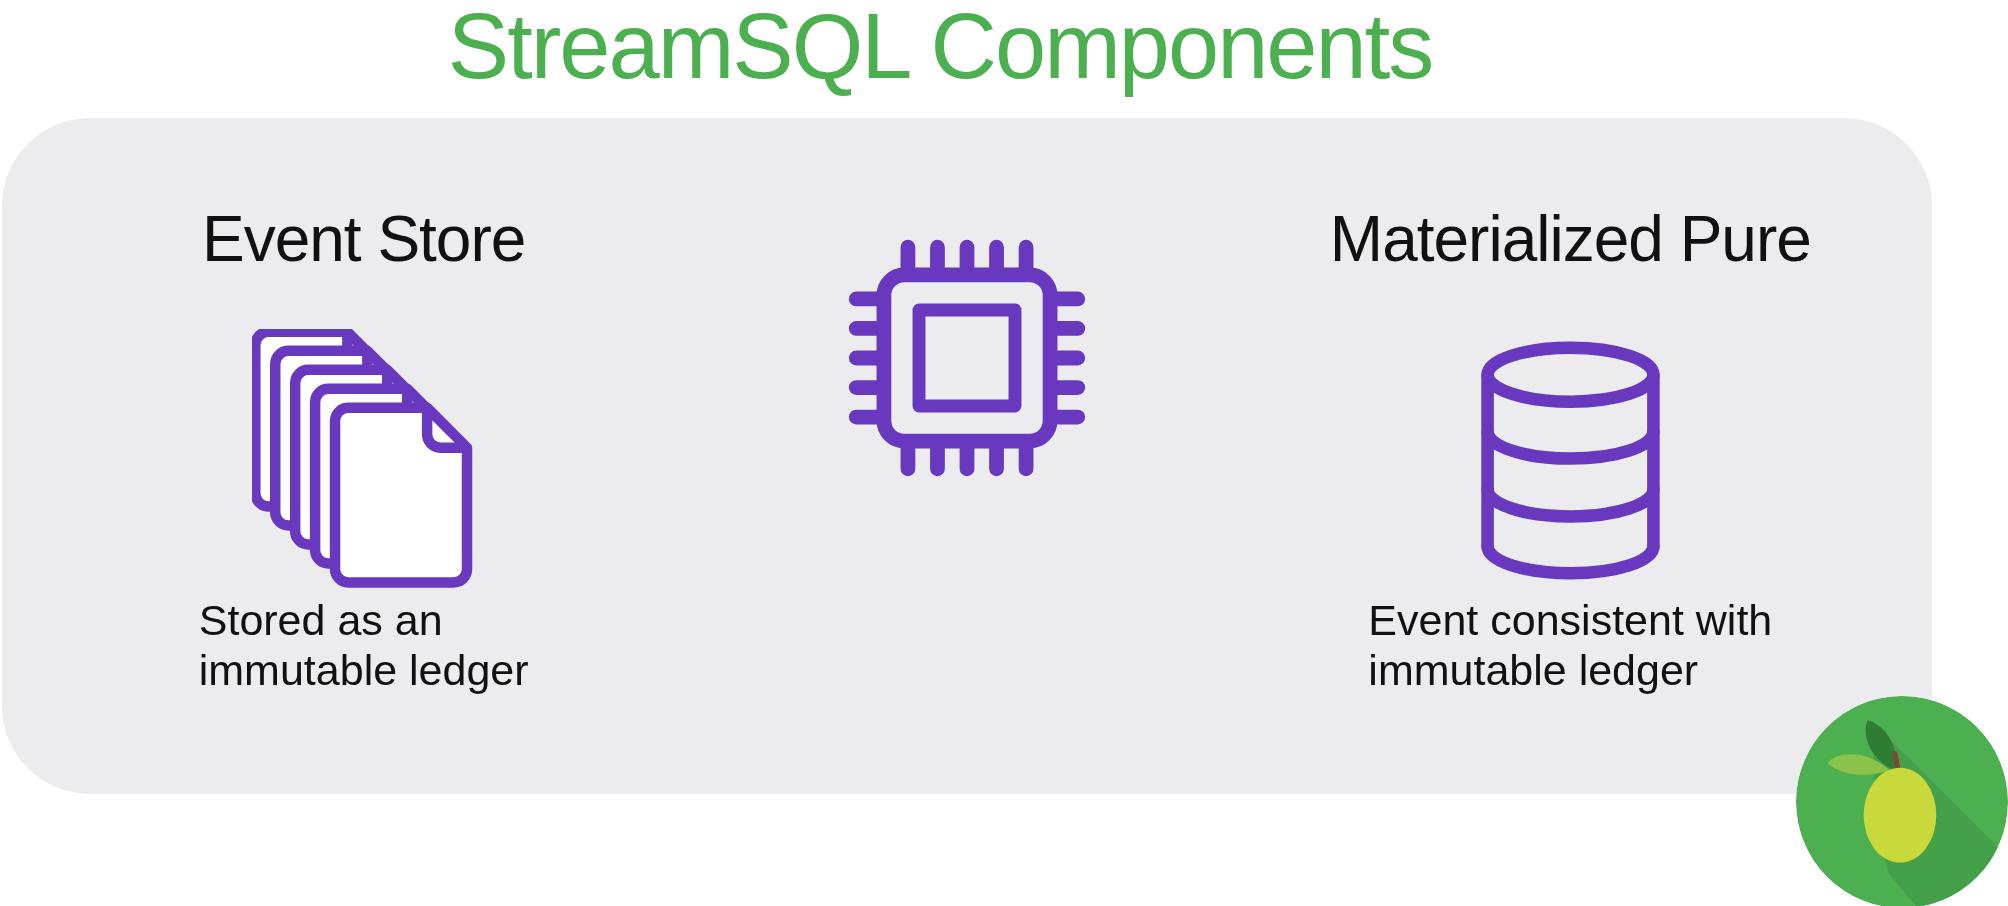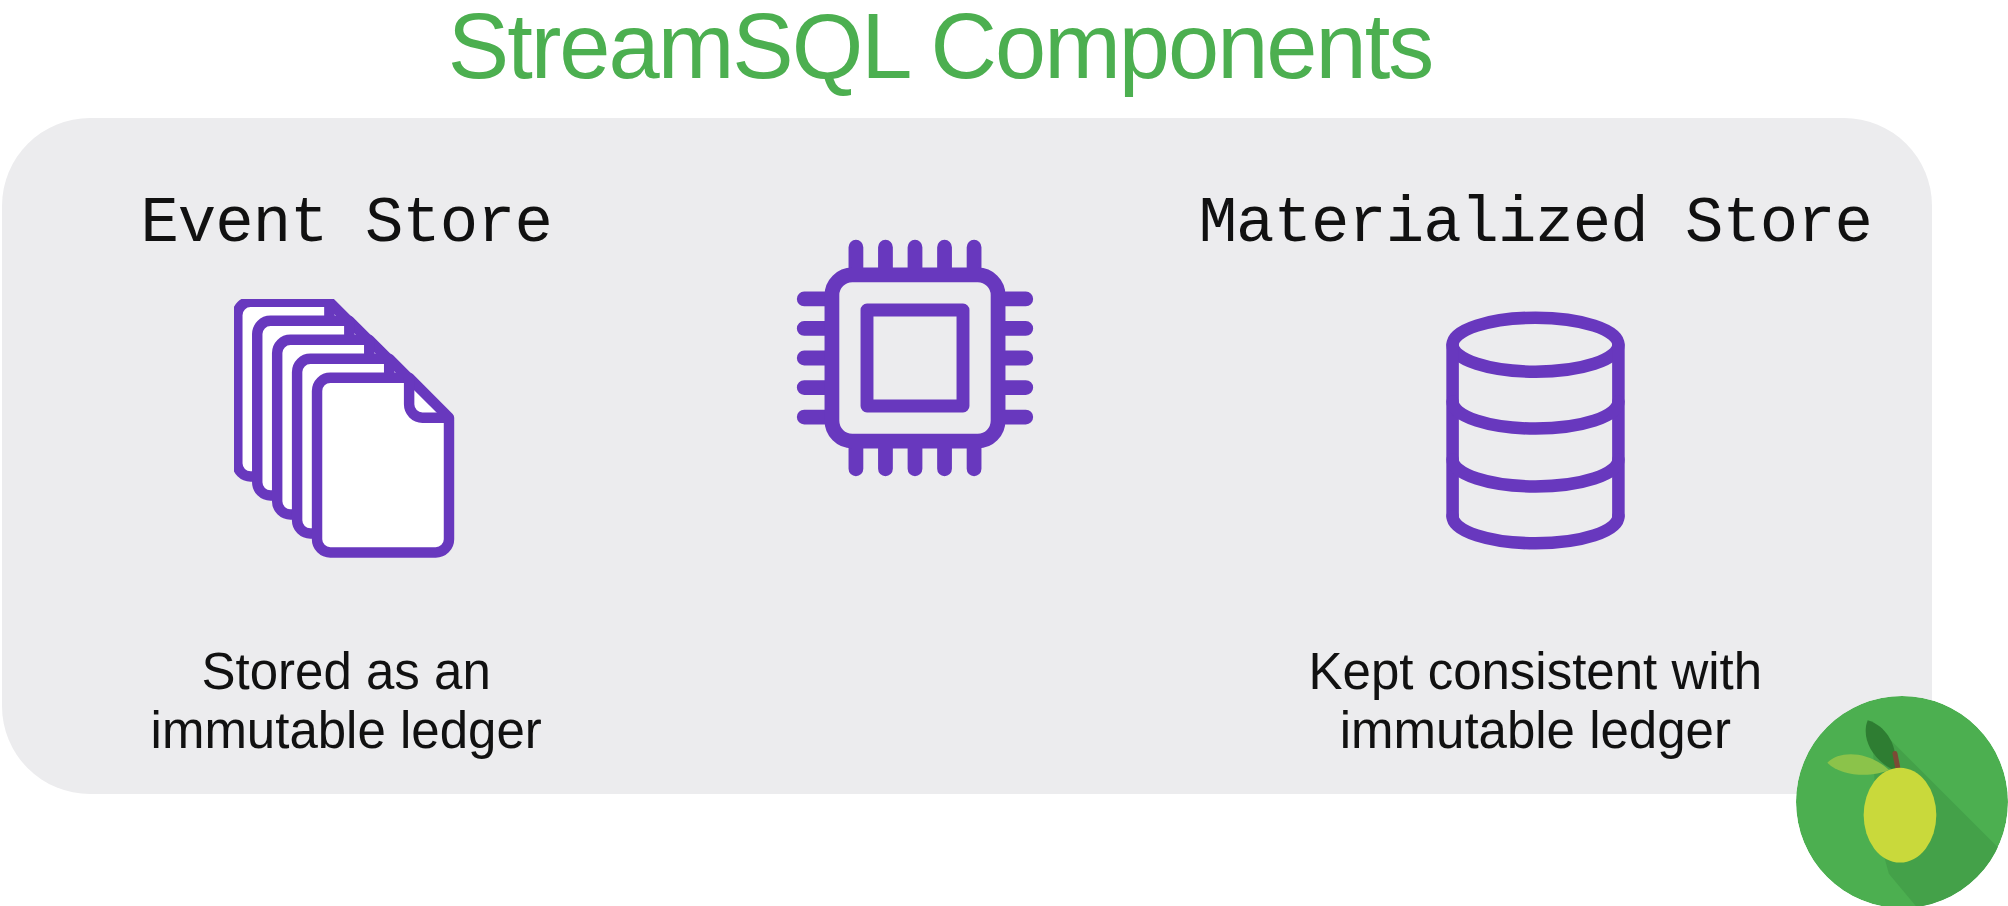--- a/index.html
+++ b/index.html
@@ -23,31 +23,29 @@
     display:flex;flex-direction:row;
     box-sizing:border-box;
     padding:70px 60px 0 60px;
   }
   .col{
     flex:1 1 0;
     display:flex;flex-direction:column;align-items:center;
   }
   .heading{
     font-size:64px;font-weight:400;letter-spacing:-1px;
-    margin:0;color:var(--text,#111);
+    margin:14px;color:var(--text,#111);
     white-space:nowrap;
-    font-family:Liberation Mono, monospace;
   }
   .icon-box{
     height:272px;margin-top:34px;
     display:flex;align-items:center;justify-content:center;
   }
   .caption{
-    margin-top:76px;
-    font-size:51px;line-height:1.16;text-align:center;
+    font-size:43px;line-height:1.16;text-align:left;
     white-space:pre-line;color:var(--text,#111);
   }
   .logo{
     position:absolute;left:1796px;top:696px;width:212px;height:212px;
   }
 </style>
 </head>
 <body>
 
 <h1 class="title">StreamSQL Components</h1>
@@ -84,33 +82,33 @@
           <path d="M10 66 H40 M10 98 H40 M10 130 H40 M10 162 H40 M10 194 H40"></path>
           <path d="M220 66 H250 M220 98 H250 M220 130 H250 M220 162 H250 M220 194 H250"></path>
         </g>
         <rect x="40" y="40" width="180" height="180" rx="22" fill="var(--card-bg)" stroke="var(--purple)" stroke-width="16"></rect>
         <rect x="78" y="78" width="104" height="104" fill="none" stroke="var(--purple)" stroke-width="14" stroke-linejoin="round"></rect>
       </svg>
     </div>
   </div>
 
   <div class="col">
-    <h2 class="heading">Materialized Store</h2>
+    <h2 class="heading">Materialized Pure</h2>
     <div class="icon-box" aria-label="database-icon">
       <svg width="193" height="241" viewBox="0 0 200 250" aria-hidden="true">
         <g stroke="var(--purple)" stroke-width="13" fill="none" stroke-linecap="round">
           <ellipse cx="100" cy="36" rx="86" ry="28"></ellipse>
           <path d="M14 36 V214 M186 36 V214"></path>
           <path d="M14 95 A86 28 0 0 0 186 95"></path>
           <path d="M14 155 A86 28 0 0 0 186 155"></path>
           <path d="M14 214 A86 28 0 0 0 186 214"></path>
         </g>
       </svg>
     </div>
-    <div class="caption">Kept consistent with
+    <div class="caption">Event consistent with
 immutable ledger</div>
   </div>
 
 </div>
 
 <div class="logo" aria-label="streamsql-olive-logo">
   <svg width="212" height="212" viewBox="0 0 210 210" aria-hidden="true">
     <defs>
       <clipPath id="logo-clip">
           <circle cx="105" cy="105" r="105"></circle>

